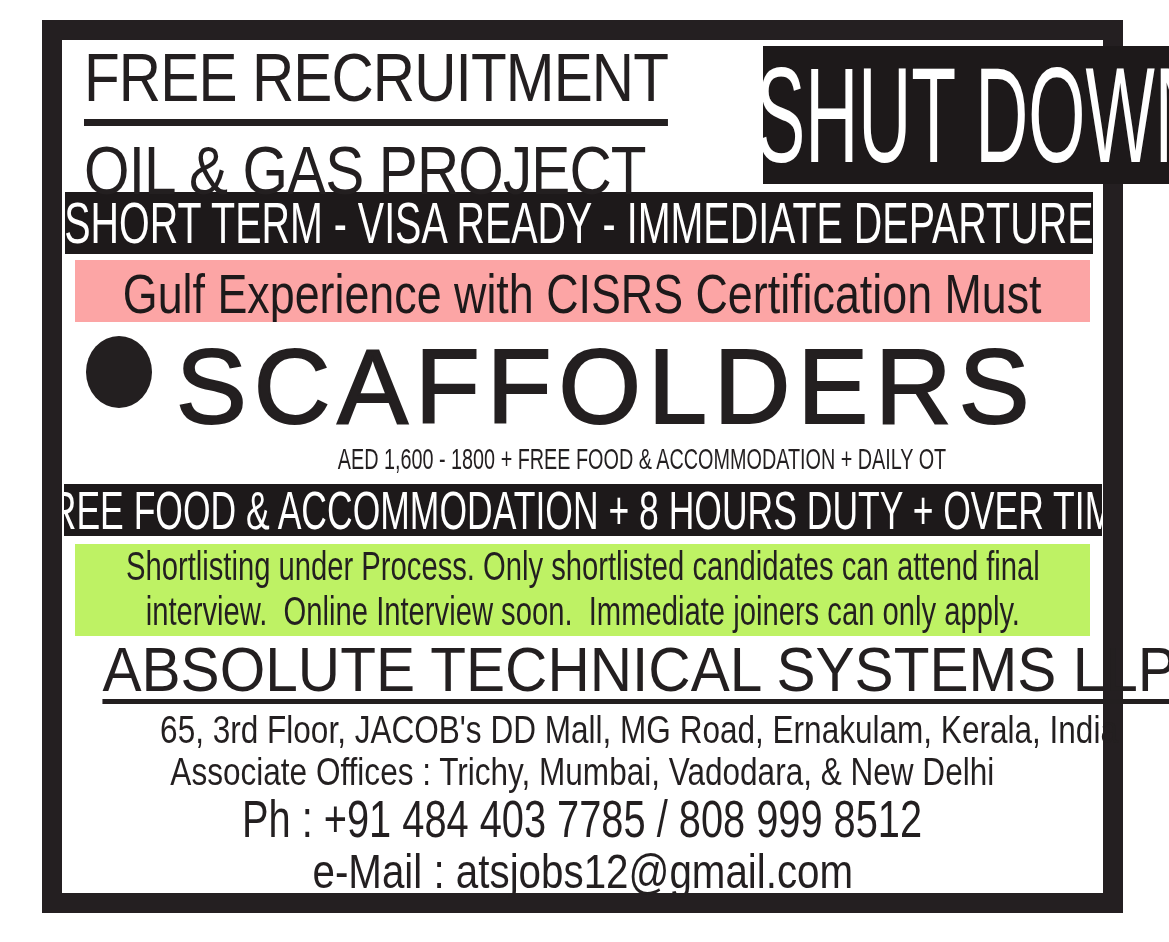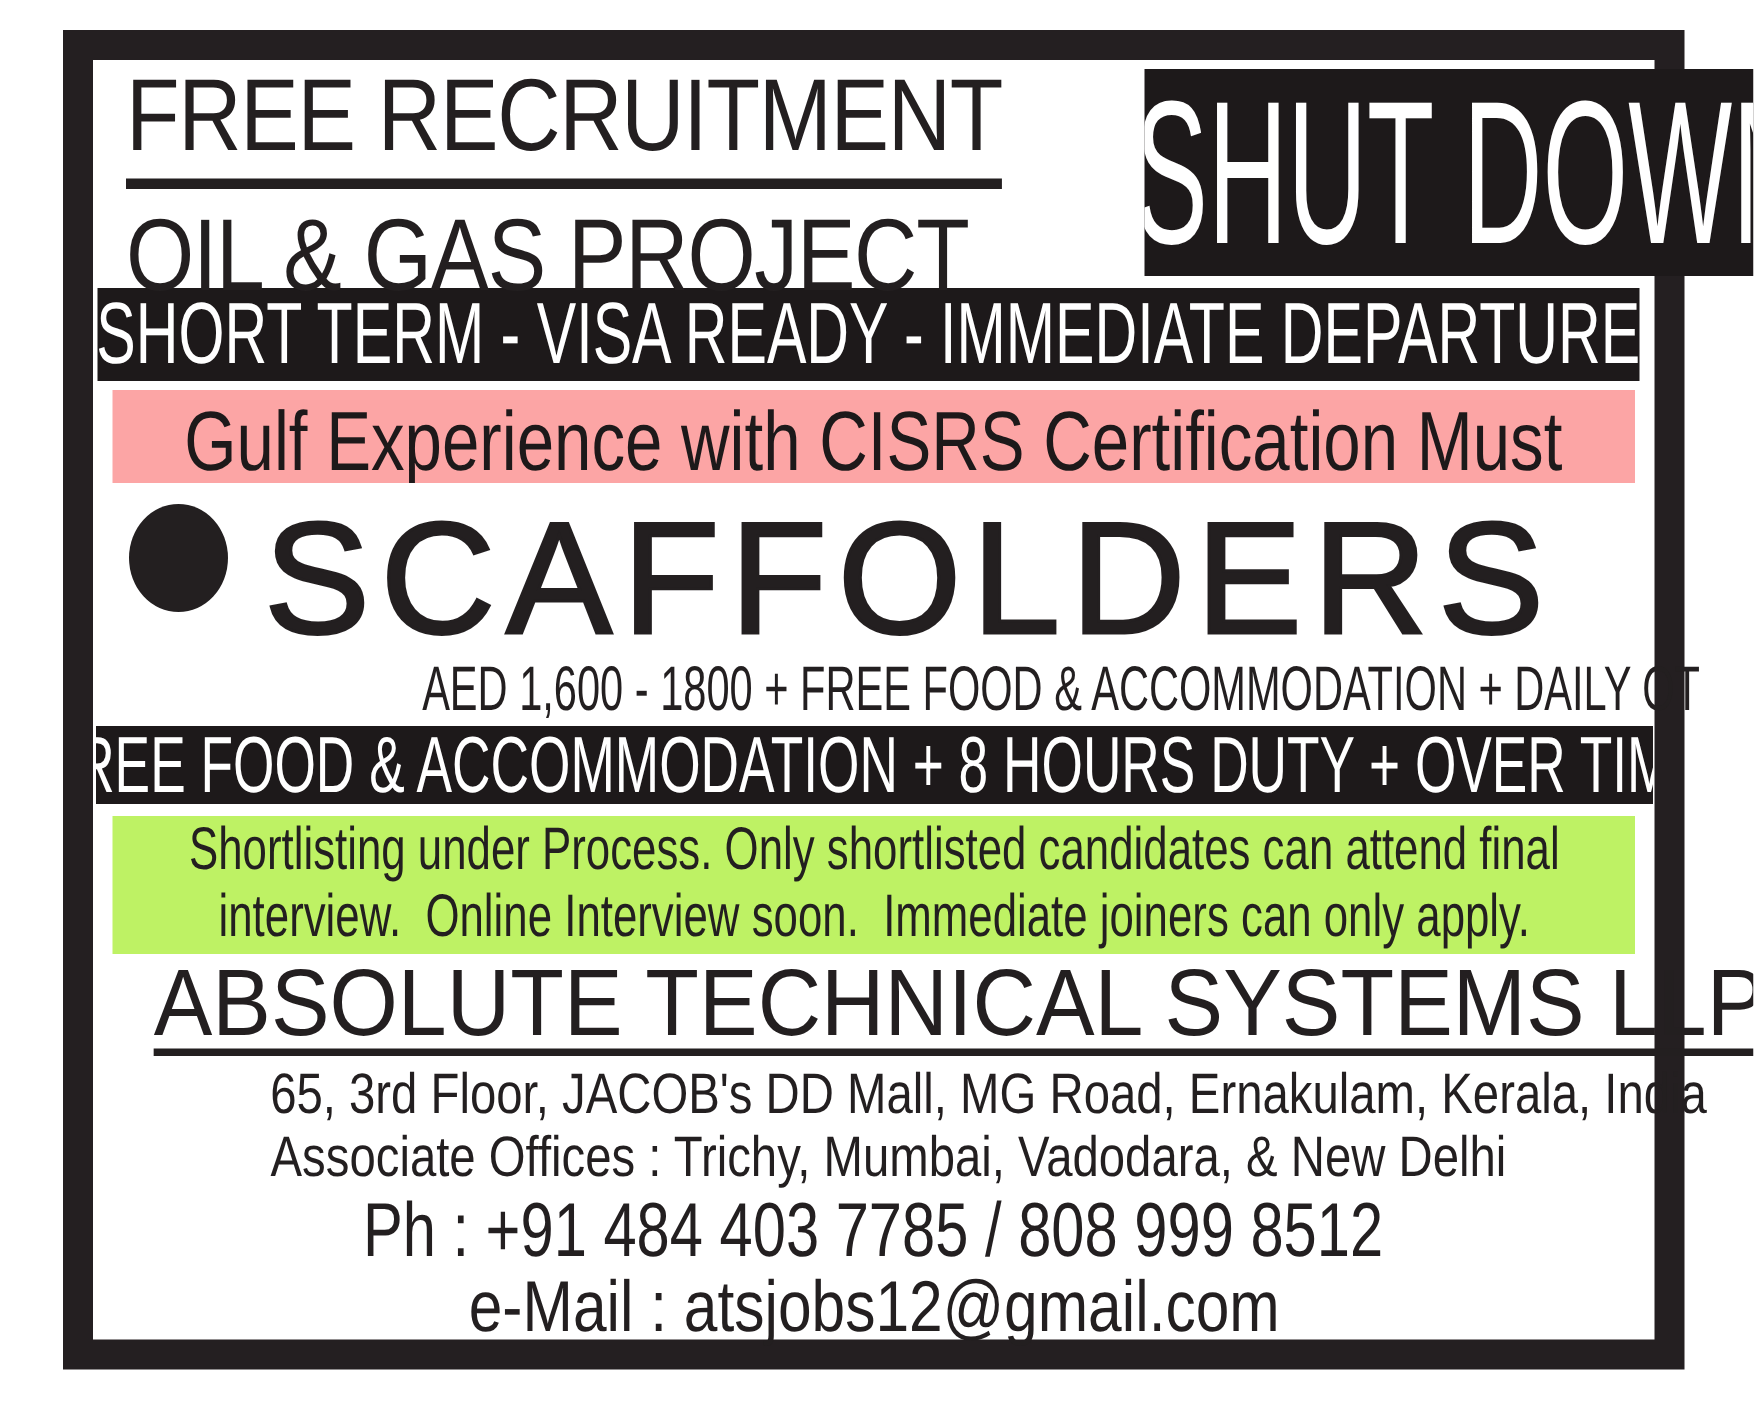--- a/index.html
+++ b/index.html
@@ -35,35 +35,35 @@
   .bar-req .sq{font-size:56px;transform:scaleX(.8);line-height:1;color:#1d191a;}
 
   
   .role-row{margin:14px 0 0 24px;height:100px;display:flex;}
   .bullet{width:66px;height:72px;background:#231f20;border-radius:50%;
           margin-right:24px;flex:0 0 auto;}
   .role-title{font-size:106px;line-height:100px;letter-spacing:7px;
               -webkit-text-stroke:2px #231f20;}
 
   
-  .salary{margin-top:2px;height:42px;line-height:42px;font-size:42px;text-align:right;}
+  .salary{margin-top:2px;height:42px;line-height:42px;font-size:30px;text-align:right;}
   .salary .sq{transform:scaleX(.66);}
   .bar-benefits{margin:4px 1px 0 2px;height:52px;background:#1d191a;}
   .bar-benefits .sq{color:#ffffff;font-size:53px;transform:scaleX(.67);line-height:1;}
 
   
   .notice{margin:8px 13px 0 13px;height:92px;background:#bef264;
           display:flex;flex-direction:column;align-items:center;justify-content:flex-start;}
   .notice-line{font-size:40px;line-height:45px;text-align:center;}
   .notice-line .sq{transform:scaleX(.73);}
 
   
   .company-name{margin-top:8px;height:58px;text-align:center;font-size:63px;line-height:50px;}
   .company-name .sq{transform:scaleX(.93);border-bottom:5px solid #231f20;padding-bottom:5px;}
-  .addr,.assoc{text-align:center;font-size:38px;line-height:36px;padding-left:20px;}
+  .addr,.assoc{text-align:center;font-size:38px;line-height:36px;}
   .addr{margin-top:10px;}
   .assoc{margin-top:6px;}
   .addr .sq,.assoc .sq{transform:scaleX(.83);}
   .phone{margin-top:6px;text-align:center;font-size:51px;line-height:48px;}
   .phone .sq{transform:scaleX(.78);}
   .email{margin-top:6px;text-align:center;font-size:48px;line-height:44px;}
   .email .sq{transform:scaleX(.84);}
 </style>
 </head>
 <body>

